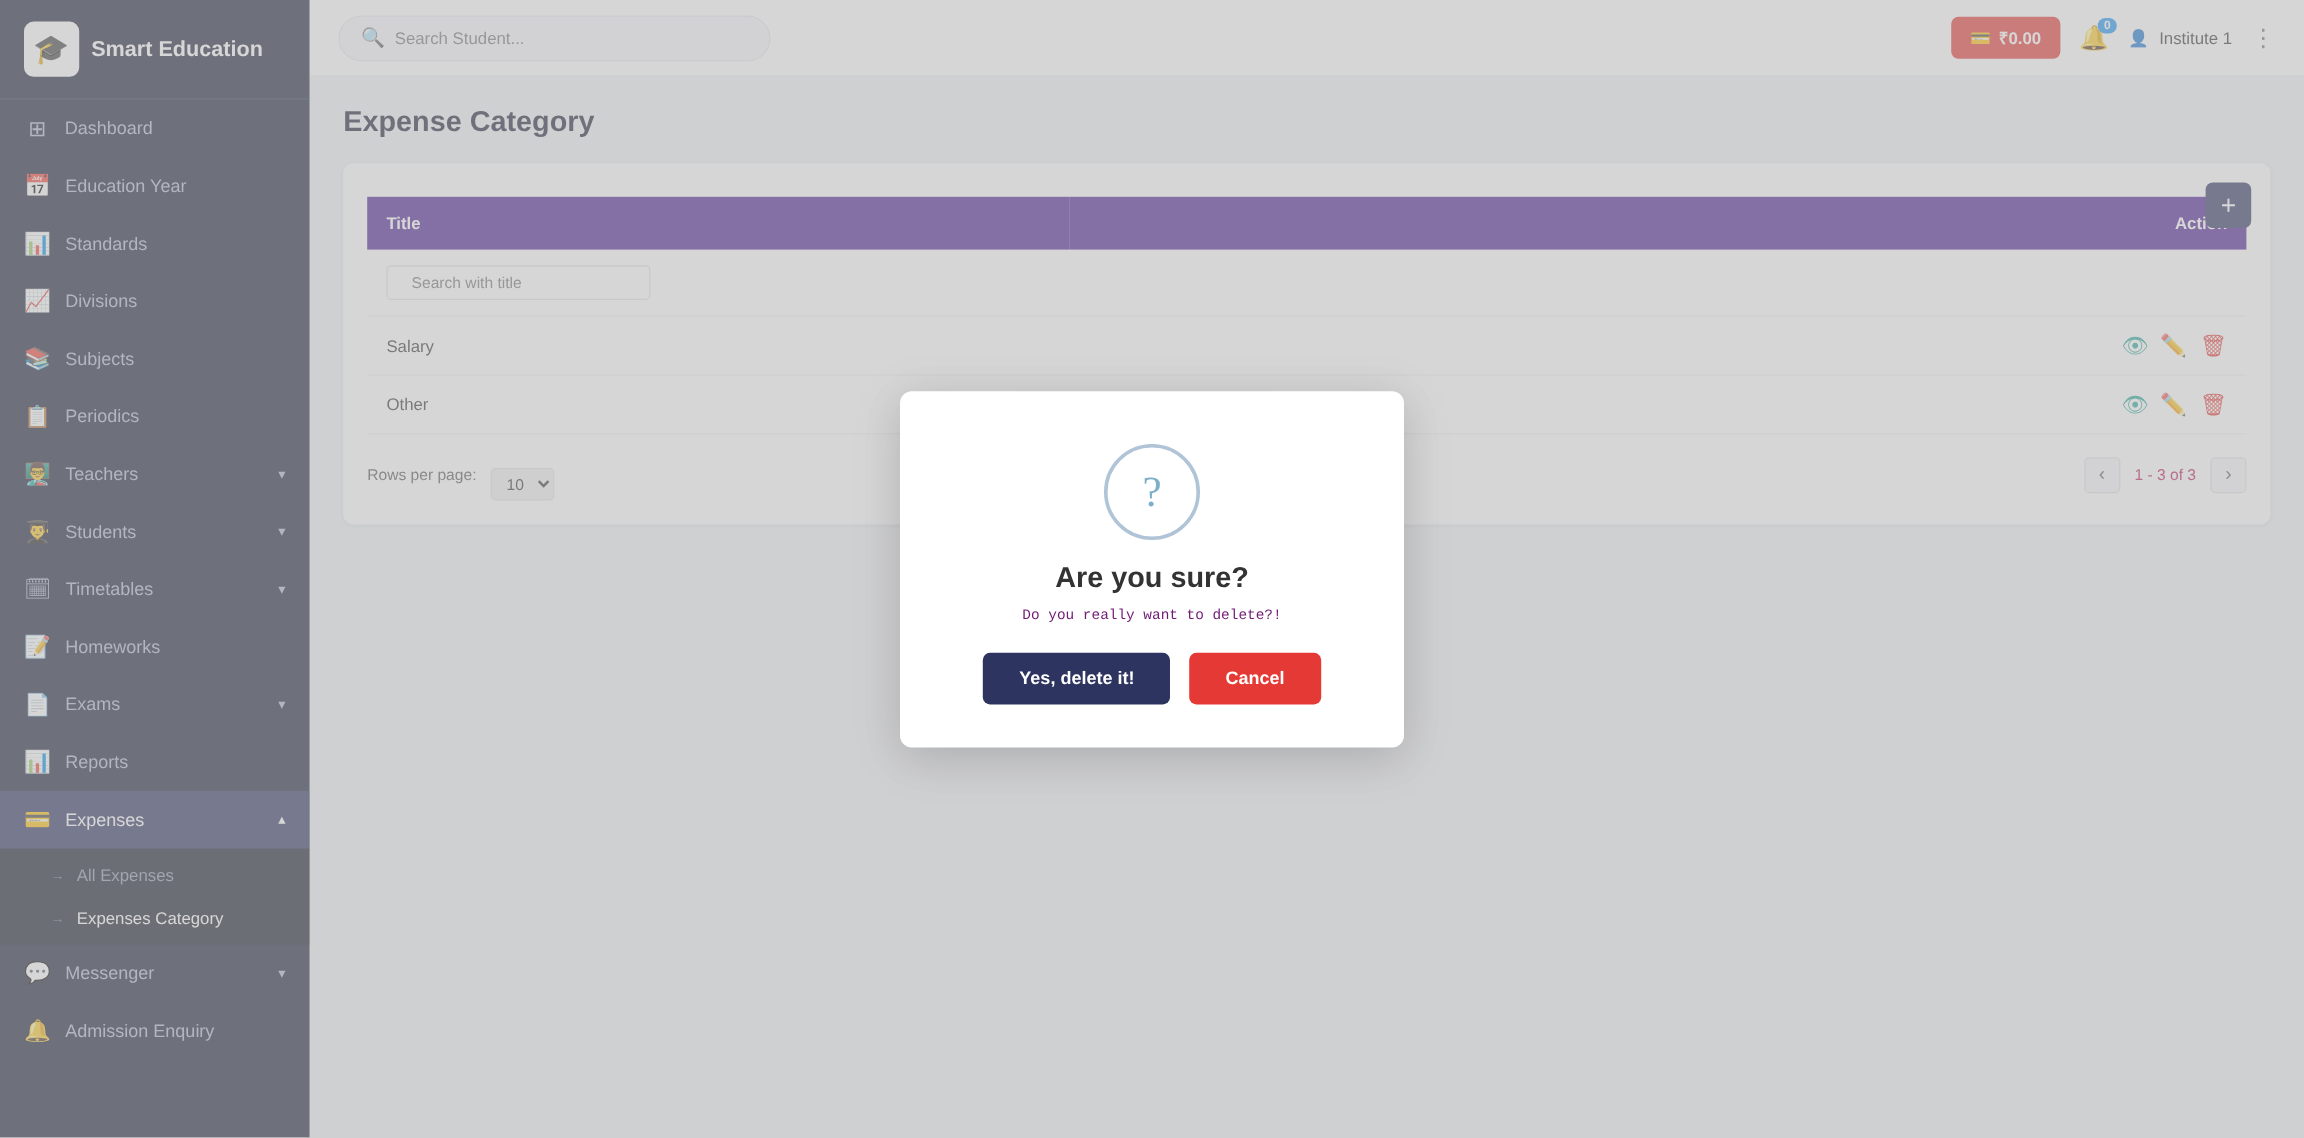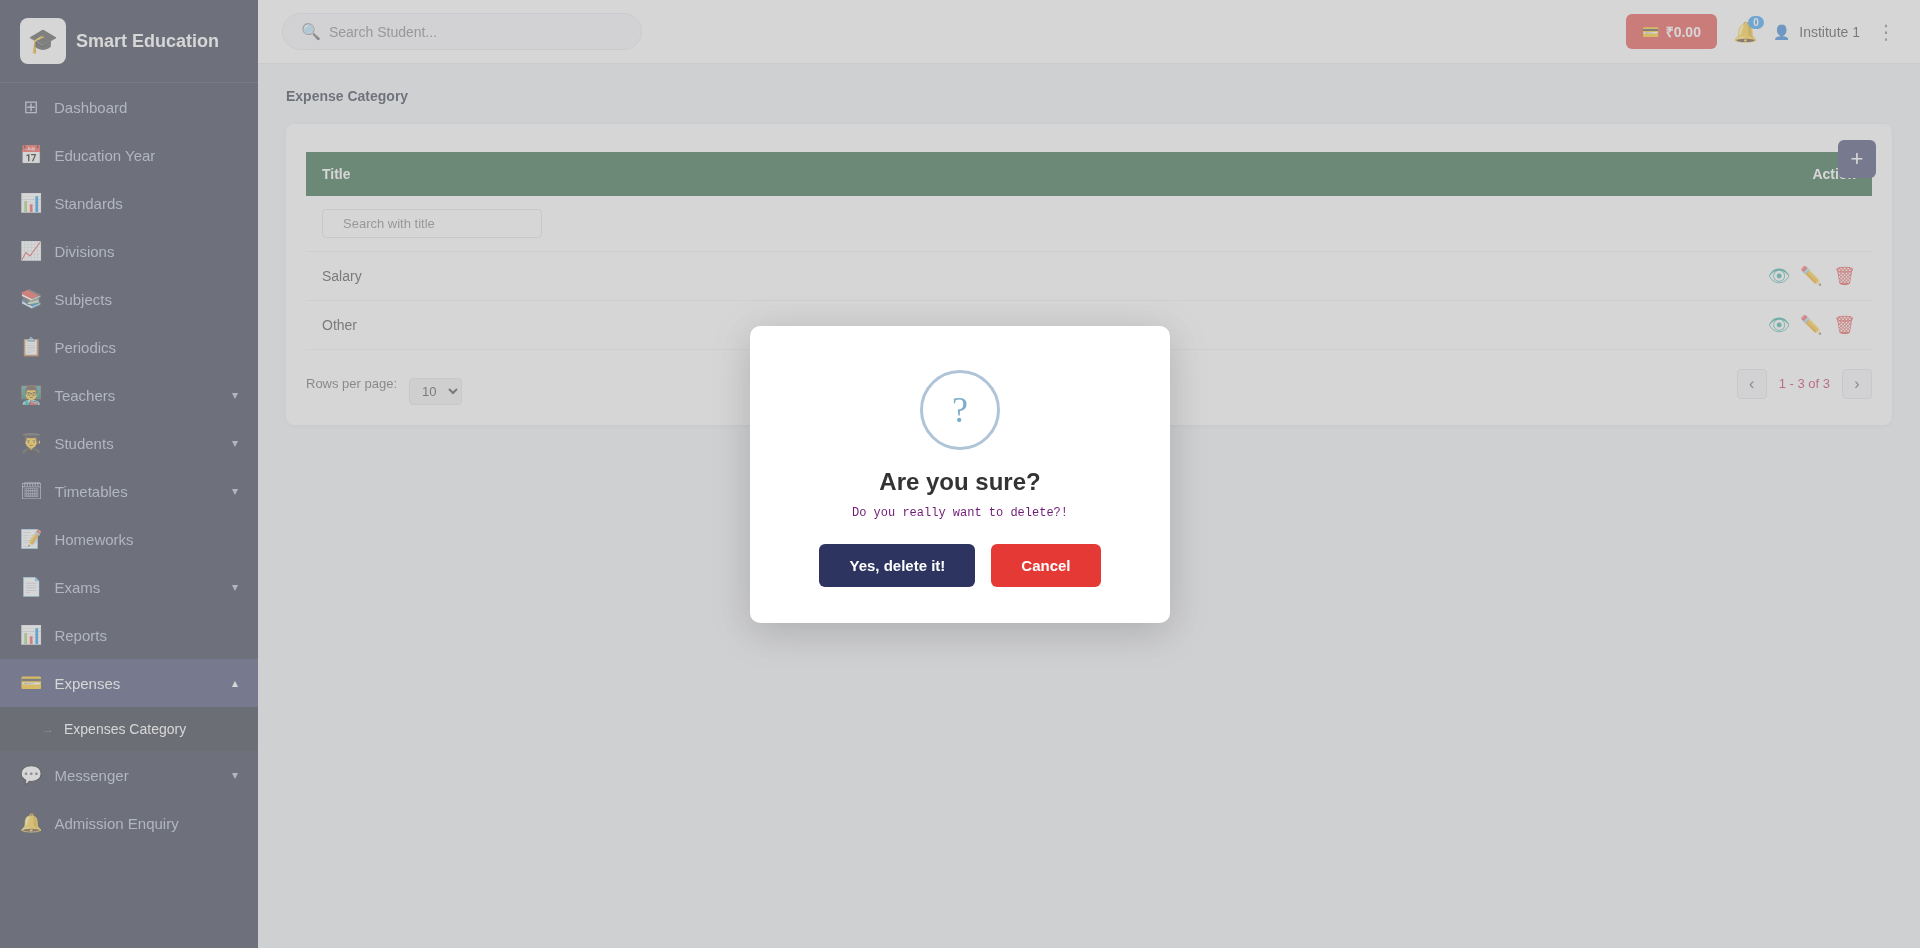--- a/index.html
+++ b/index.html
@@ -156,21 +156,21 @@
 
     
     .page-content {
       flex: 1;
       padding: 24px 28px;
       overflow-y: auto;
       background: #f0f2f5;
       position: relative;
     }
     .page-title {
-      font-size: 14px;
+      font-size: 24px;
       font-weight: 700;
       color: #1a1f36;
       margin-bottom: 20px;
     }
     .table-card {
       background: #fff;
       border-radius: 8px;
       padding: 20px;
       box-shadow: 0 1px 4px rgba(0,0,0,0.07);
       position: relative;
@@ -188,21 +188,21 @@
       font-size: 22px;
       cursor: pointer;
       display: flex; align-items: center; justify-content: center;
     }
     .data-table {
       width: 100%;
       border-collapse: collapse;
       margin-top: 8px;
     }
     .data-table thead tr {
-      background: #14532d;
+      background: #4c1d95;
       color: #fff;
     }
     .data-table thead th {
       padding: 14px 16px;
       text-align: left;
       font-size: 14px;
       font-weight: 600;
     }
     .data-table thead th.right { text-align: right; }
     .data-table tbody tr {
@@ -405,20 +405,23 @@
   <div class="nav-item">
     <span class="nav-icon">📊</span>
     <span>Reports</span>
   </div>
   <div class="nav-item active">
     <span class="nav-icon">💳</span>
     <span>Expenses</span>
     <span class="chevron">▴</span>
   </div>
   <div class="nav-sub">
+    <div class="nav-sub-item">
+      <span>All Expenses</span>
+    </div>
     <div class="nav-sub-item" style="color:#fff;">
       <span>Expenses Category</span>
     </div>
   </div>
   <div class="nav-item">
     <span class="nav-icon">💬</span>
     <span>Messenger</span>
     <span class="chevron">▾</span>
   </div>
   <div class="nav-item">

